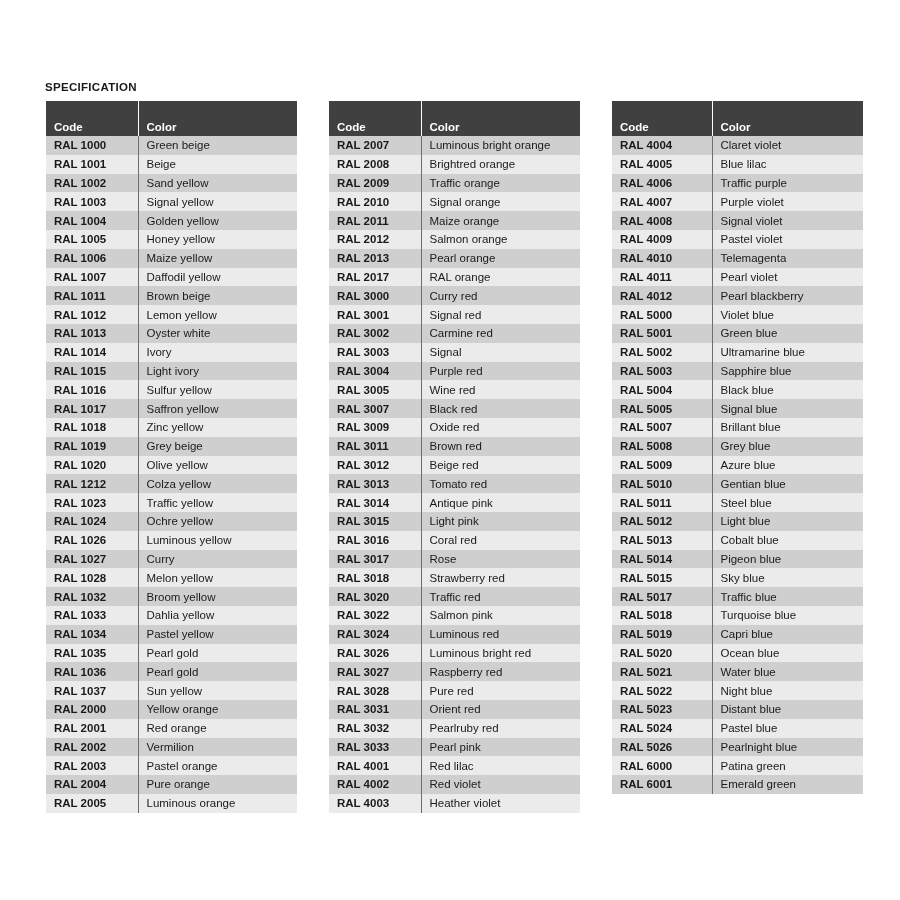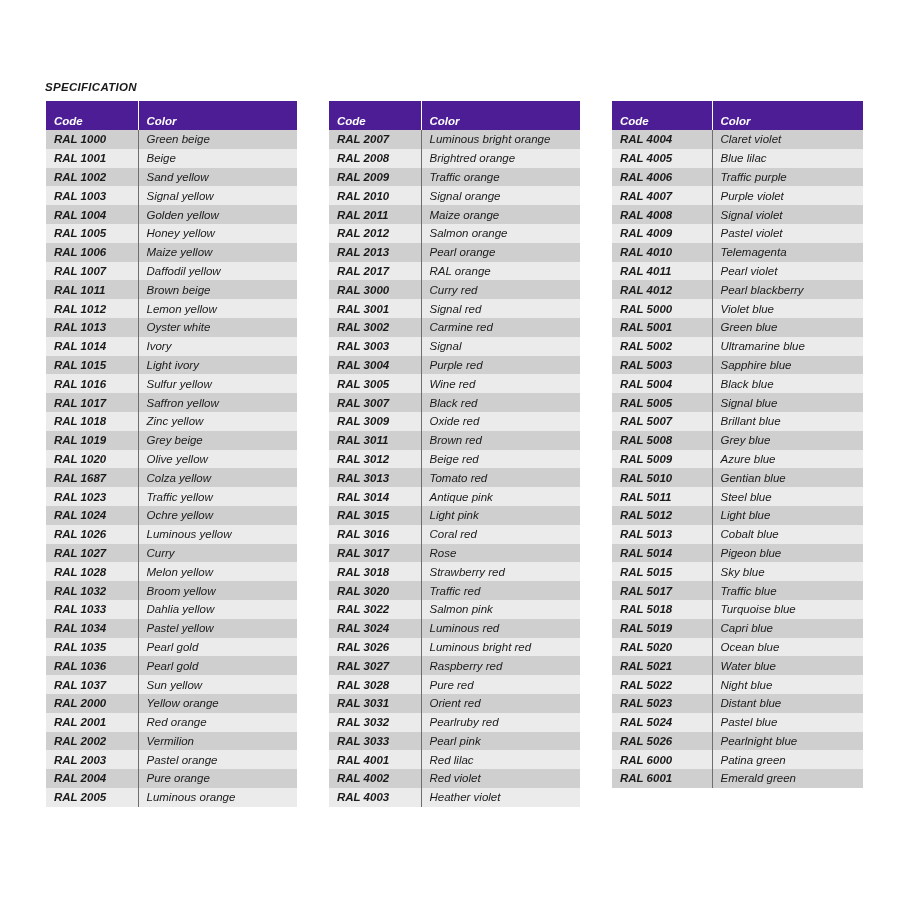--- a/index.html
+++ b/index.html
@@ -10,21 +10,20 @@
     width: 900px;
     height: 900px;
     background: #ffffff;
     font-family: "Liberation Sans", sans-serif;
     overflow: hidden;
   }
   #page {
     position: relative;
     width: 820px;
     height: 900px;
-    font-style: italic;
   }
   #spec-title {
     position: absolute;
     left: 45px;
     top: 81px;
     font-size: 11.5px;
     font-weight: bold;
     letter-spacing: 0.3px;
     color: #1a1a1a;
   }
@@ -33,27 +32,27 @@
     top: 101px;
     border-collapse: collapse;
     table-layout: fixed;
     font-size: 11.5px;
   }
   #table-1 { left: 46px;  width: 251px; }
   #table-2 { left: 329px; width: 251px; }
   #table-3 { left: 612px; width: 251px; }
 
   .ral-table th {
-    background: #4c1d95;
+    background: #404040;
     color: #ffffff;
     font-weight: bold;
     font-size: 11.5px;
     text-align: left;
     height: 19px;
-    padding: 10px 0 0 8px;
+    padding: 16px 0 0 8px;
     border: none;
     vertical-align: middle;
   }
   .ral-table th.th-code { border-right: 1px solid #ffffff; }
 
   .ral-table td {
     height: 18.8px;
     padding: 0 0 0 8px;
     vertical-align: middle;
     color: #1a1a1a;
@@ -161,21 +160,21 @@
         </tr>
         <tr>
           <td class="c-code">RAL 1019</td>
           <td class="c-name">Grey beige</td>
         </tr>
         <tr>
           <td class="c-code">RAL 1020</td>
           <td class="c-name">Olive yellow</td>
         </tr>
         <tr>
-          <td class="c-code">RAL 1687</td>
+          <td class="c-code">RAL 1212</td>
           <td class="c-name">Colza yellow</td>
         </tr>
         <tr>
           <td class="c-code">RAL 1023</td>
           <td class="c-name">Traffic yellow</td>
         </tr>
         <tr>
           <td class="c-code">RAL 1024</td>
           <td class="c-name">Ochre yellow</td>
         </tr>

